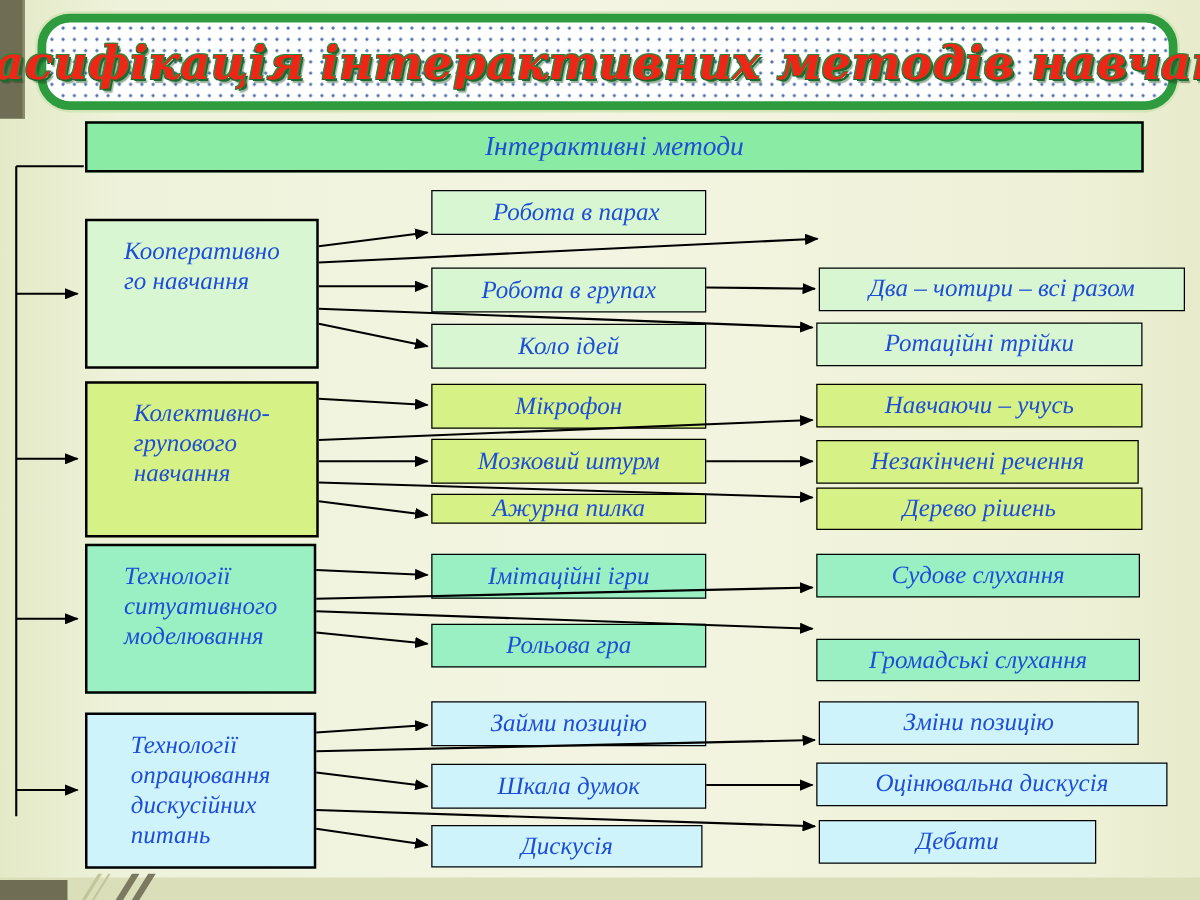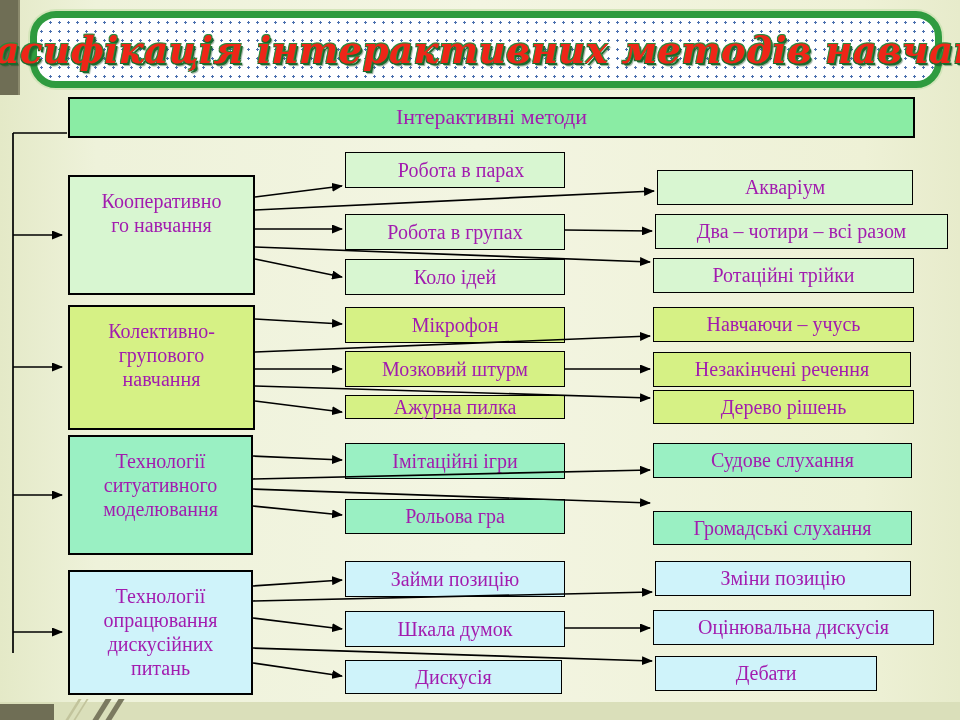--- a/index.html
+++ b/index.html
@@ -32,21 +32,21 @@
     color:#ee2618;
     text-shadow:
       -1px -1px 0 #2c8a3c, 1px -1px 0 #2c8a3c,
       -1px 1px 0 #1a6b2d, 2px 2px 0 #1a6b2d, 3px 3px 1px rgba(20,70,30,0.45);
     white-space:nowrap;
   }
   .node{
     position:absolute;box-sizing:border-box;
     border:2px solid #000;
     display:flex;align-items:center;justify-content:center;
-    text-align:center;color:#a21caf;font-size:20px;line-height:1.12;
+    color:#1d4ed8;font-size:20px;line-height:1.12;font-style:italic;
   }
   .root-node{font-size:22px;}
   .cat{
     align-items:flex-start;padding-top:12px;
     white-space:pre-line;line-height:1.2;
   }
   .leaf{border-width:1.5px;}
   .connectors{position:absolute;left:0;top:0;width:960px;height:720px;pointer-events:none;}
   .footer-band{position:absolute;left:0;top:702px;width:960px;height:18px;background:#dadfba;}
   .footer-square{position:absolute;left:0;top:704px;width:54px;height:16px;background:#6f6e55;}
@@ -88,21 +88,20 @@
   <div class="node leaf" style="left: 345px; top: 351px; width: 220px; height: 36px; background-color: rgb(214, 241, 133);">Мозковий штурм</div>
   <div class="node leaf" style="left: 345px; top: 395px; width: 220px; height: 24px; background-color: rgb(214, 241, 133);">Ажурна пилка</div>
 
   <div class="node leaf" style="left: 345px; top: 443px; width: 220px; height: 36px; background-color: rgb(154, 240, 195);">Імітаційні ігри</div>
   <div class="node leaf" style="left: 345px; top: 499px; width: 220px; height: 35px; background-color: rgb(154, 240, 195);">Рольова гра</div>
 
   <div class="node leaf" style="left: 345px; top: 561px; width: 220px; height: 36px; background-color: rgb(207, 243, 250);">Займи позицію</div>
   <div class="node leaf" style="left: 345px; top: 611px; width: 220px; height: 36px; background-color: rgb(207, 243, 250);">Шкала думок</div>
   <div class="node leaf" style="left: 345px; top: 660px; width: 217px; height: 34px; background-color: rgb(207, 243, 250);">Дискусія</div>
 
-  <div class="node leaf" style="left: 657px; top: 170px; width: 256px; height: 35px; background-color: rgb(216, 246, 209);">Акваріум</div>
   <div class="node leaf" style="left: 655px; top: 214px; width: 293px; height: 35px; background-color: rgb(216, 246, 209);">Два – чотири – всі разом</div>
   <div class="node leaf" style="left: 653px; top: 258px; width: 261px; height: 35px; background-color: rgb(216, 246, 209);">Ротаційні трійки</div>
 
   <div class="node leaf" style="left: 653px; top: 307px; width: 261px; height: 35px; background-color: rgb(214, 241, 133);">Навчаючи – учусь</div>
   <div class="node leaf" style="left: 653px; top: 352px; width: 258px; height: 35px; background-color: rgb(214, 241, 133);">Незакінчені речення</div>
   <div class="node leaf" style="left: 653px; top: 390px; width: 261px; height: 34px; background-color: rgb(214, 241, 133);">Дерево рішень</div>
 
   <div class="node leaf" style="left: 653px; top: 443px; width: 259px; height: 35px; background-color: rgb(154, 240, 195);">Судове слухання</div>
   <div class="node leaf" style="left: 653px; top: 511px; width: 259px; height: 34px; background-color: rgb(154, 240, 195);">Громадські слухання</div>
 

